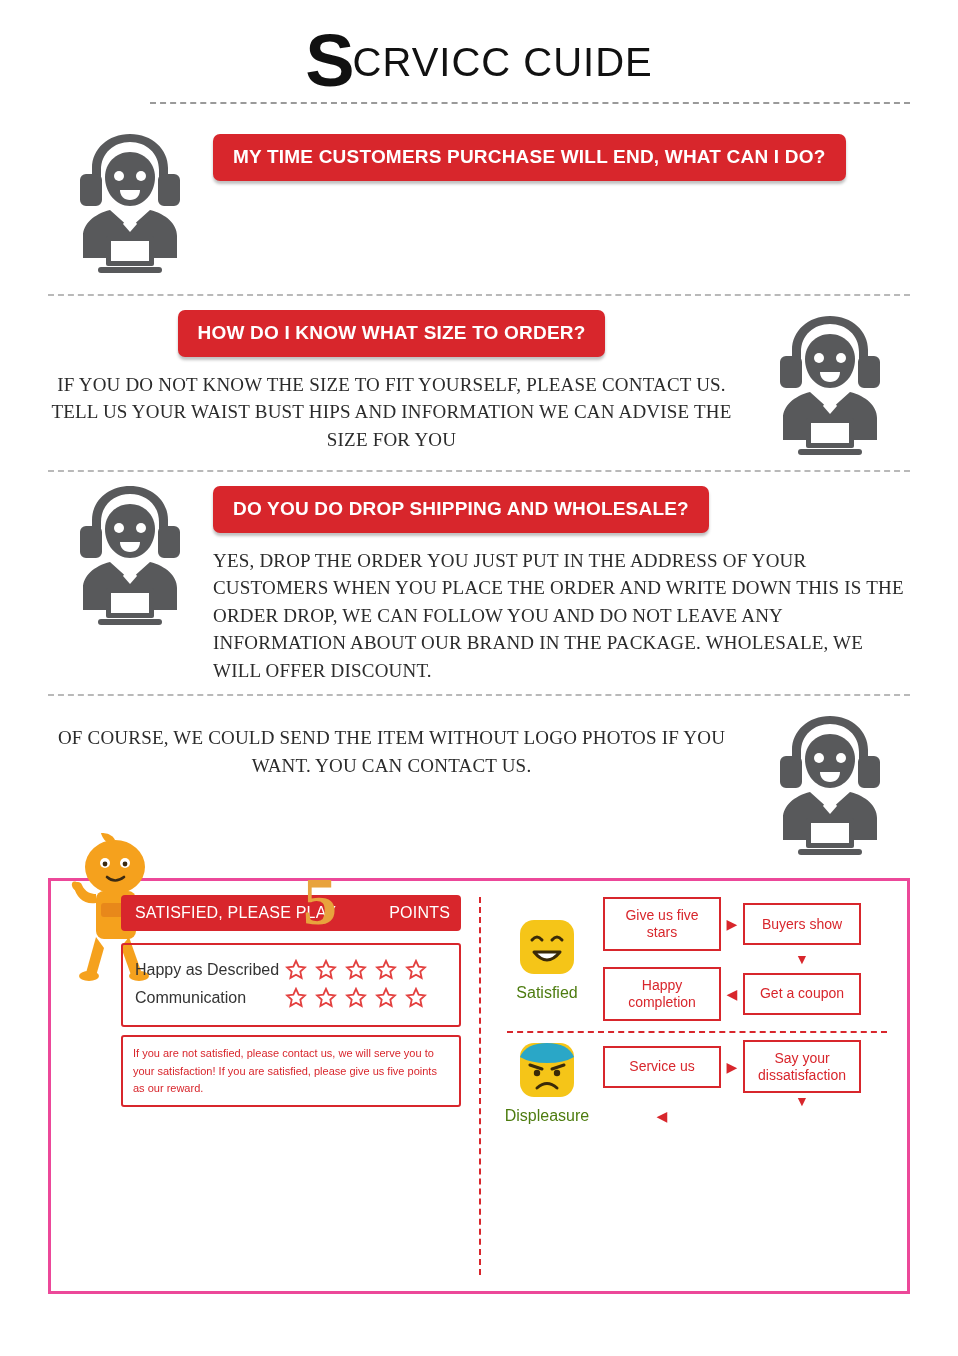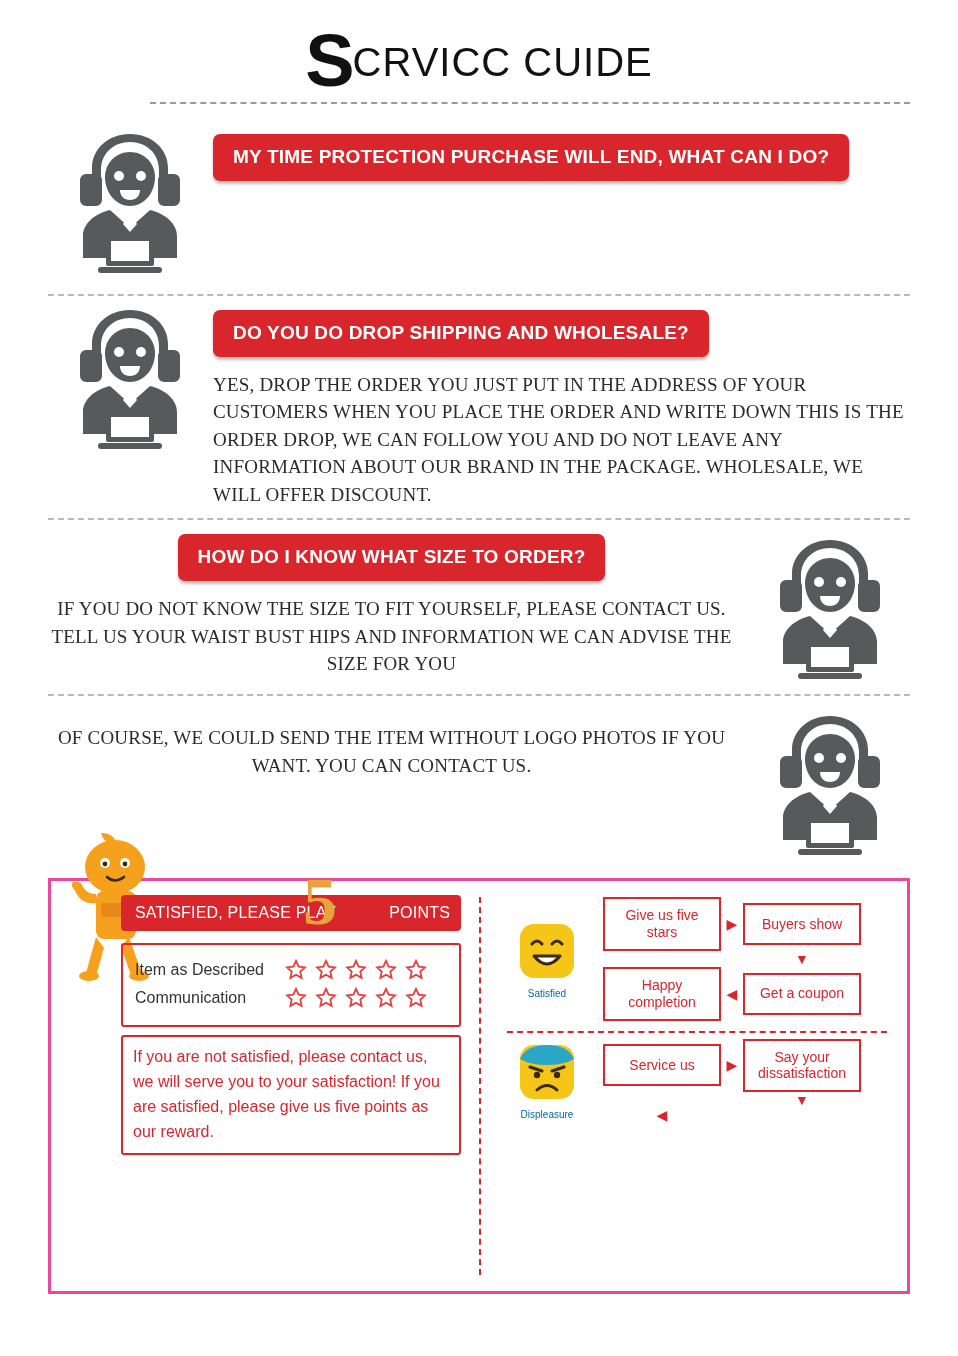--- a/index.html
+++ b/index.html
@@ -140,38 +140,38 @@
   }
   .stars{display:flex;gap:8px;}
   .star{
     width:22px;height:22px;display:block;
   }
   .note{
     margin:8px 0 0 52px;
     border:2px solid #d8262c;
     border-radius:3px;
     padding:8px 10px;
-    font-size:16px;
+    font-size:11px;
     line-height:1.55;
     color:#d8262c;
   }
   
   .flow{
     position:relative;
     display:flex;
     align-items:center;
     gap:10px;
     margin-top:6px;
   }
   .face-col{
     width:92px;
     text-align:center;
     flex:none;
   }
-  .face-label{font-size:10px;color:#0369a1;margin-top:2px;}
+  .face-label{font-size:16px;color:#4d7c0f;margin-top:2px;}
   .boxes{
     display:grid;
     grid-template-columns:118px 22px 118px;
     grid-template-rows:auto 16px auto;
     align-items:center;
     justify-items:center;
   }
   .rbox{
     border:2px solid #d8262c;
     color:#d8262c;
@@ -218,21 +218,47 @@
           <path d="M50 62h20c0 6-4 10-10 10s-10-4-10-10z" fill="#ffffff"></path>
           <path d="M40 82l20 18 20-18c16 4 27 14 27 26v22H13v-22c0-12 11-22 27-26z"></path>
           <path d="M60 86l-7 10 7 8 7-8-7-10z" fill="#ffffff"></path>
           <rect x="36" y="108" width="48" height="30" rx="2" fill="#58595b"></rect>
           <rect x="41" y="113" width="38" height="20" fill="#ffffff"></rect>
           <rect x="28" y="139" width="64" height="6" rx="3" fill="#58595b"></rect>
         </g>
       </svg>
     </div>
     <div class="content">
-      <span class="pill">MY TIME PROTECTION PURCHASE WILL END, WHAT CAN I DO?</span>
+      <span class="pill">MY TIME CUSTOMERS PURCHASE WILL END, WHAT CAN I DO?</span>
+    </div>
+  </div>
+
+  <div class="faq-row right-icon">
+    <div class="op-icon">
+      <svg width="120" height="150" viewBox="0 0 120 150">
+        <g fill="#58595b">
+          <path d="M60 6c-22 0-38 15-38 34v10h9V42c0-17 13-28 29-28s29 11 29 28v8h9V40C98 21 82 6 60 6z"></path>
+          <path d="M16 46h10a6 6 0 0 1 6 6v20a6 6 0 0 1-6 6H16a6 6 0 0 1-6-6V52a6 6 0 0 1 6-6zM94 46h10a6 6 0 0 1 6 6v20a6 6 0 0 1-6 6H94a6 6 0 0 1-6-6V52a6 6 0 0 1 6-6z"></path>
+          <path d="M60 24c-14 0-25 11-25 25 0 16 11 29 25 29s25-13 25-29c0-14-11-25-25-25z"></path>
+          <circle cx="49" cy="48" r="5" fill="#ffffff"></circle>
+          <circle cx="71" cy="48" r="5" fill="#ffffff"></circle>
+          <path d="M50 62h20c0 6-4 10-10 10s-10-4-10-10z" fill="#ffffff"></path>
+          <path d="M40 82l20 18 20-18c16 4 27 14 27 26v22H13v-22c0-12 11-22 27-26z"></path>
+          <path d="M60 86l-7 10 7 8 7-8-7-10z" fill="#ffffff"></path>
+          <rect x="36" y="108" width="48" height="30" rx="2"></rect>
+          <rect x="41" y="113" width="38" height="20" fill="#ffffff"></rect>
+          <rect x="28" y="139" width="64" height="6" rx="3"></rect>
+        </g>
+      </svg>
+    </div>
+    <div class="content">
+      <div class="pill-center">
+        <span class="pill">HOW DO I KNOW WHAT SIZE TO ORDER?</span>
+      </div>
+      <div class="answer txt-center">IF YOU DO NOT KNOW THE SIZE TO FIT YOURSELF, PLEASE CONTACT US. TELL US YOUR WAIST BUST HIPS AND INFORMATION WE CAN ADVISE THE SIZE FOR YOU</div>
     </div>
   </div>
 
   <div class="faq-row left-icon">
     <div class="op-icon">
       <svg width="120" height="150" viewBox="0 0 120 150">
         <g fill="#58595b">
           <path d="M60 6c-22 0-38 15-38 34v10h9V42c0-17 13-28 29-28s29 11 29 28v8h9V40C98 21 82 6 60 6z"></path>
           <path d="M16 46h10a6 6 0 0 1 6 6v20a6 6 0 0 1-6 6H16a6 6 0 0 1-6-6V52a6 6 0 0 1 6-6zM94 46h10a6 6 0 0 1 6 6v20a6 6 0 0 1-6 6H94a6 6 0 0 1-6-6V52a6 6 0 0 1 6-6z"></path>
           <path d="M60 24c-14 0-25 11-25 25 0 16 11 29 25 29s25-13 25-29c0-14-11-25-25-25z"></path>
@@ -243,46 +269,20 @@
           <path d="M60 86l-7 10 7 8 7-8-7-10z" fill="#ffffff"></path>
           <rect x="36" y="108" width="48" height="30" rx="2"></rect>
           <rect x="41" y="113" width="38" height="20" fill="#ffffff"></rect>
           <rect x="28" y="139" width="64" height="6" rx="3"></rect>
         </g>
       </svg>
     </div>
     <div class="content">
       <span class="pill">DO YOU DO DROP SHIPPING AND WHOLESALE?</span>
       <div class="answer">YES, DROP THE ORDER YOU JUST PUT IN THE ADDRESS OF YOUR CUSTOMERS WHEN YOU PLACE THE ORDER AND WRITE DOWN THIS IS THE ORDER DROP, WE CAN FOLLOW YOU AND DO NOT LEAVE ANY INFORMATION ABOUT OUR BRAND IN THE PACKAGE. WHOLESALE, WE WILL OFFER DISCOUNT.</div>
-    </div>
-  </div>
-
-  <div class="faq-row right-icon">
-    <div class="op-icon">
-      <svg width="120" height="150" viewBox="0 0 120 150">
-        <g fill="#58595b">
-          <path d="M60 6c-22 0-38 15-38 34v10h9V42c0-17 13-28 29-28s29 11 29 28v8h9V40C98 21 82 6 60 6z"></path>
-          <path d="M16 46h10a6 6 0 0 1 6 6v20a6 6 0 0 1-6 6H16a6 6 0 0 1-6-6V52a6 6 0 0 1 6-6zM94 46h10a6 6 0 0 1 6 6v20a6 6 0 0 1-6 6H94a6 6 0 0 1-6-6V52a6 6 0 0 1 6-6z"></path>
-          <path d="M60 24c-14 0-25 11-25 25 0 16 11 29 25 29s25-13 25-29c0-14-11-25-25-25z"></path>
-          <circle cx="49" cy="48" r="5" fill="#ffffff"></circle>
-          <circle cx="71" cy="48" r="5" fill="#ffffff"></circle>
-          <path d="M50 62h20c0 6-4 10-10 10s-10-4-10-10z" fill="#ffffff"></path>
-          <path d="M40 82l20 18 20-18c16 4 27 14 27 26v22H13v-22c0-12 11-22 27-26z"></path>
-          <path d="M60 86l-7 10 7 8 7-8-7-10z" fill="#ffffff"></path>
-          <rect x="36" y="108" width="48" height="30" rx="2"></rect>
-          <rect x="41" y="113" width="38" height="20" fill="#ffffff"></rect>
-          <rect x="28" y="139" width="64" height="6" rx="3"></rect>
-        </g>
-      </svg>
-    </div>
-    <div class="content">
-      <div class="pill-center">
-        <span class="pill">HOW DO I KNOW WHAT SIZE TO ORDER?</span>
-      </div>
-      <div class="answer txt-center">IF YOU DO NOT KNOW THE SIZE TO FIT YOURSELF, PLEASE CONTACT US. TELL US YOUR WAIST BUST HIPS AND INFORMATION WE CAN ADVISE THE SIZE FOR YOU</div>
     </div>
   </div>
 
   <div class="faq-row right-icon last">
     <div class="op-icon">
       <svg width="120" height="150" viewBox="0 0 120 150">
         <g fill="#58595b">
           <path d="M60 6c-22 0-38 15-38 34v10h9V42c0-17 13-28 29-28s29 11 29 28v8h9V40C98 21 82 6 60 6z"></path>
           <path d="M16 46h10a6 6 0 0 1 6 6v20a6 6 0 0 1-6 6H16a6 6 0 0 1-6-6V52a6 6 0 0 1 6-6zM94 46h10a6 6 0 0 1 6 6v20a6 6 0 0 1-6 6H94a6 6 0 0 1-6-6V52a6 6 0 0 1 6-6z"></path>
           <path d="M60 24c-14 0-25 11-25 25 0 16 11 29 25 29s25-13 25-29c0-14-11-25-25-25z"></path>
@@ -331,21 +331,21 @@
   <div class="panel-left">
     <div class="ribbon">
       <span>SATISFIED, PLEASE PLAY</span>
       <span style="display:inline-block;width:44px;"></span>
       <span>POINTS</span>
       <span class="big5">5</span>
     </div>
 
     <div class="ratings">
       <div class="rate-row">
-        <div class="rate-label">Item as Described</div>
+        <div class="rate-label">Happy as Described</div>
         <div class="stars">
           <svg class="star" viewBox="0 0 24 24">
               <path d="M12 2l2.9 6.3 6.9.8-5.1 4.7 1.4 6.8L12 17.2 5.9 20.6l1.4-6.8L2.2 9.1l6.9-.8z" fill="none" stroke="#e3403f" stroke-width="2"></path>
             </svg>
           <svg class="star" viewBox="0 0 24 24">
               <path d="M12 2l2.9 6.3 6.9.8-5.1 4.7 1.4 6.8L12 17.2 5.9 20.6l1.4-6.8L2.2 9.1l6.9-.8z" fill="none" stroke="#e3403f" stroke-width="2"></path>
             </svg>
           <svg class="star" viewBox="0 0 24 24">
               <path d="M12 2l2.9 6.3 6.9.8-5.1 4.7 1.4 6.8L12 17.2 5.9 20.6l1.4-6.8L2.2 9.1l6.9-.8z" fill="none" stroke="#e3403f" stroke-width="2"></path>
             </svg>

